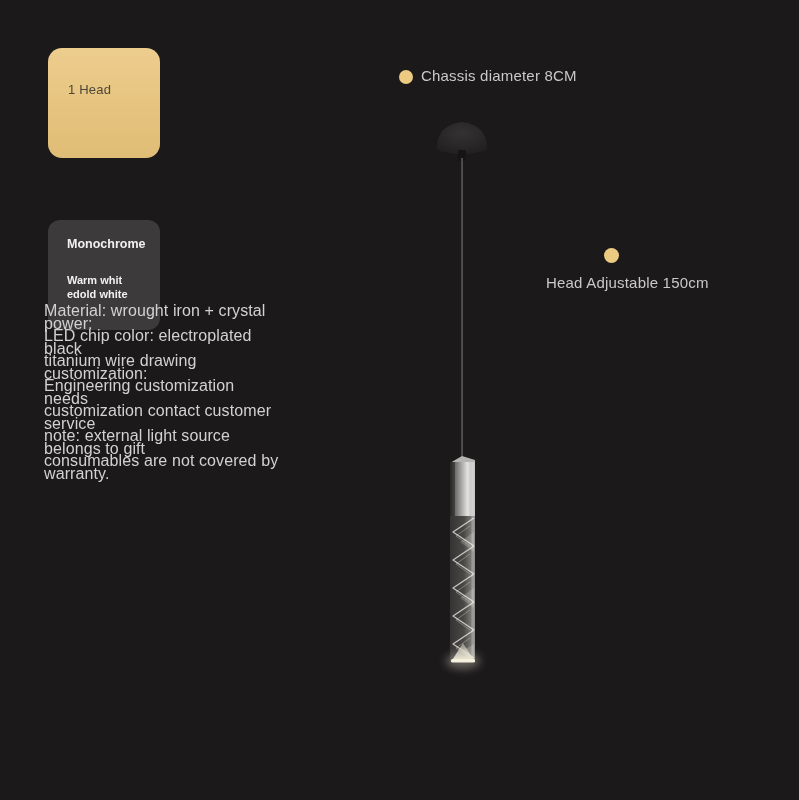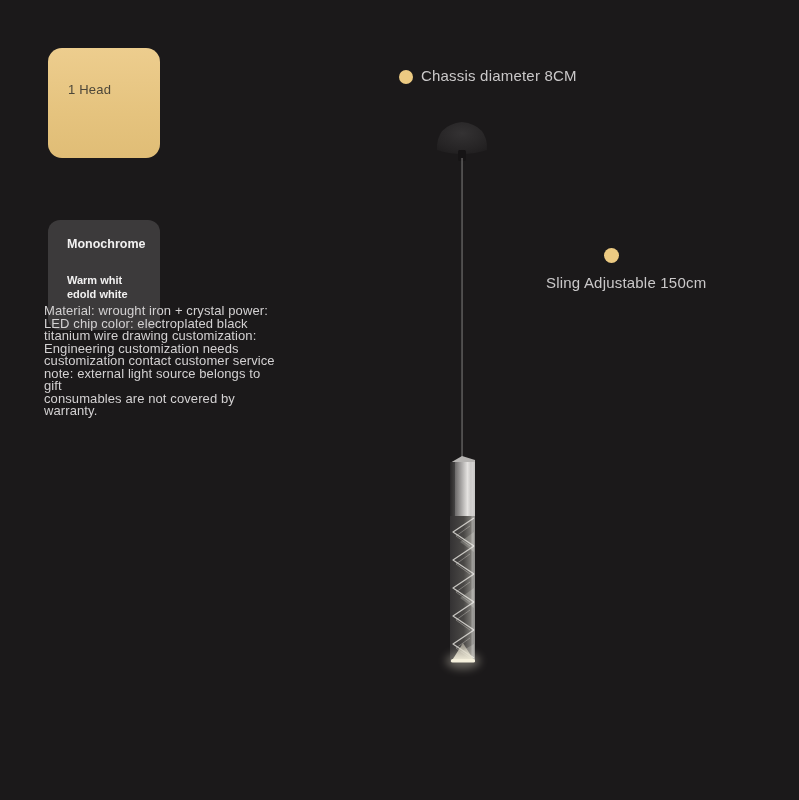--- a/index.html
+++ b/index.html
@@ -31,21 +31,21 @@
     font-size:12.5px;font-weight:bold;
   }
   .variant-box .subtitle{
     position:absolute;left:19px;top:53px;
     font-size:11px;font-weight:bold;line-height:14px;
     white-space:pre-line;
   }
   
   .material-note{
     left:44px;top:305px;width:235px;
-    font-size:13px;line-height:12.5px;color:#d3d1d2;
+    font-size:16px;line-height:12.5px;color:#d3d1d2;
     white-space:pre-line;letter-spacing:.1px;
   }
   
   .dot{border-radius:50%;}
   .dot-chassis{left:399px;top:70px;width:14px;height:14px;}
   .dot-sling{left:604px;top:248px;width:15px;height:15px;}
   .anno-label{font-size:15px;color:#cac8c9;letter-spacing:.2px;}
   .label-chassis{left:421px;top:67px;}
   .label-sling{left:546px;top:274px;}
   
@@ -77,21 +77,21 @@
 Engineering customization needs
 customization contact customer service
 note: external light source belongs to gift
 consumables are not covered by
 warranty.</div>
 
   <span class="abs dot dot-chassis" style="background:#ecca82;"></span>
   <span class="abs anno-label label-chassis">Chassis diameter 8CM</span>
 
   <span class="abs dot dot-sling" style="background:#ecca82;"></span>
-  <span class="abs anno-label label-sling">Sling Adjustable 150cm</span>
+  <span class="abs anno-label label-sling">Head Adjustable 150cm</span>
 
   <svg class="abs lamp-svg" viewBox="0 0 80 565">
     <defs>
       <radialGradient id="domeGrad" cx="50%" cy="35%" r="75%">
         <stop offset="0%" stop-color="#343233"></stop>
         <stop offset="70%" stop-color="#262425"></stop>
         <stop offset="100%" stop-color="#1f1d1e"></stop>
       </radialGradient>
       <linearGradient id="chromeGrad" x1="0" y1="0" x2="1" y2="0">
         <stop offset="0%" stop-color="#3b393a"></stop>

